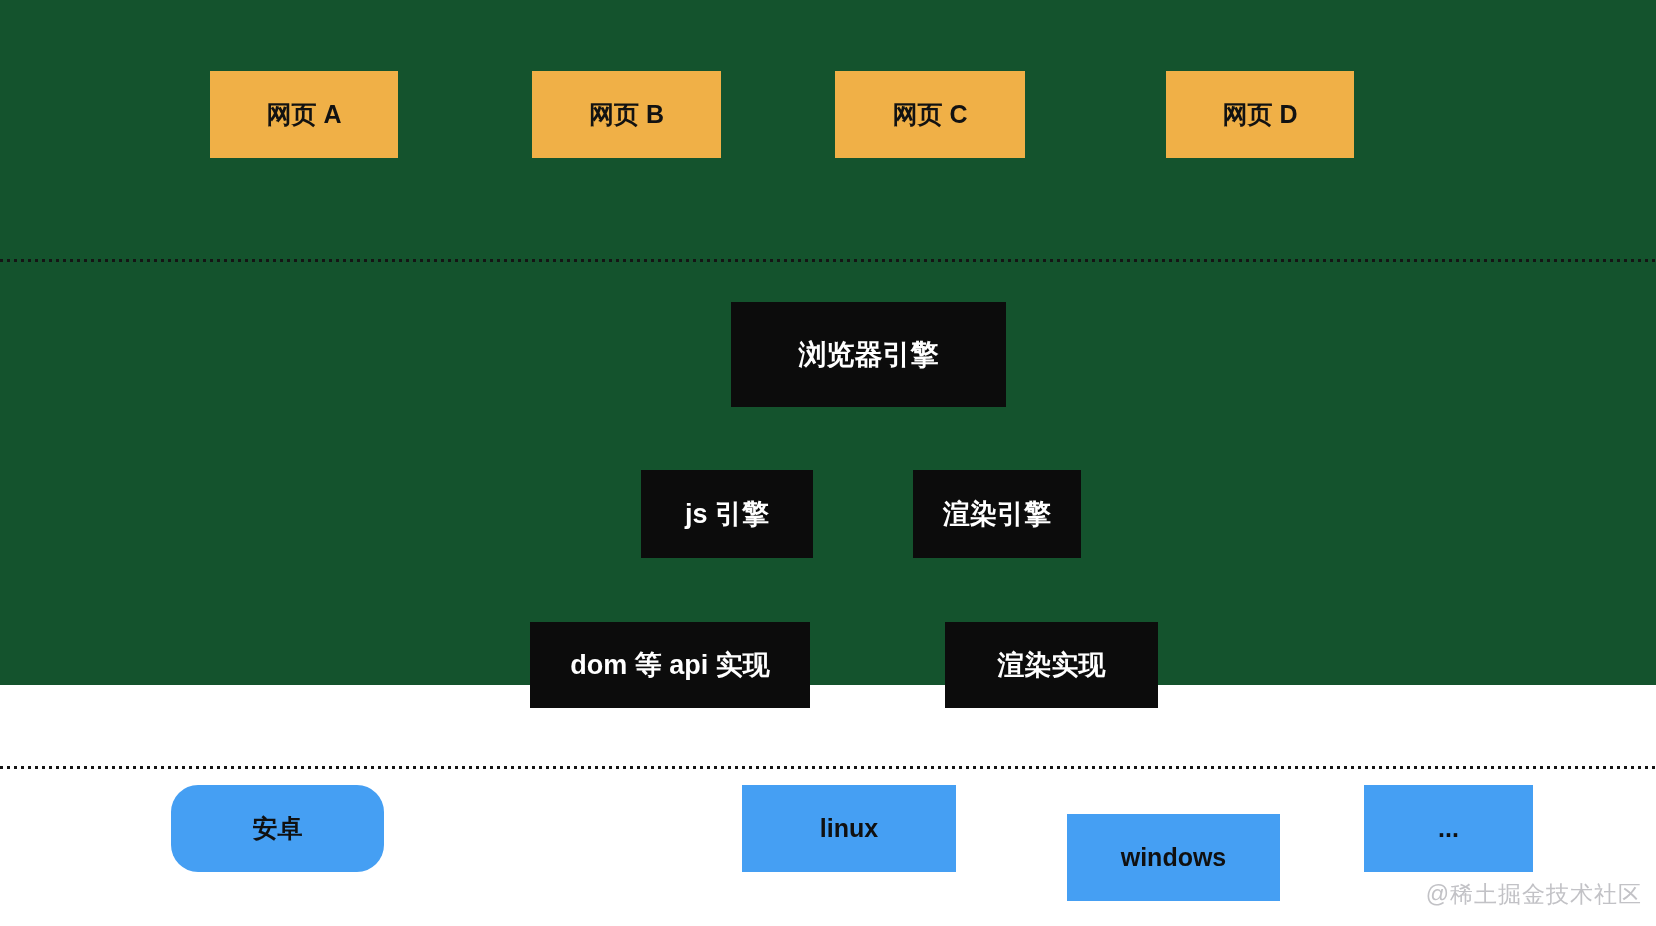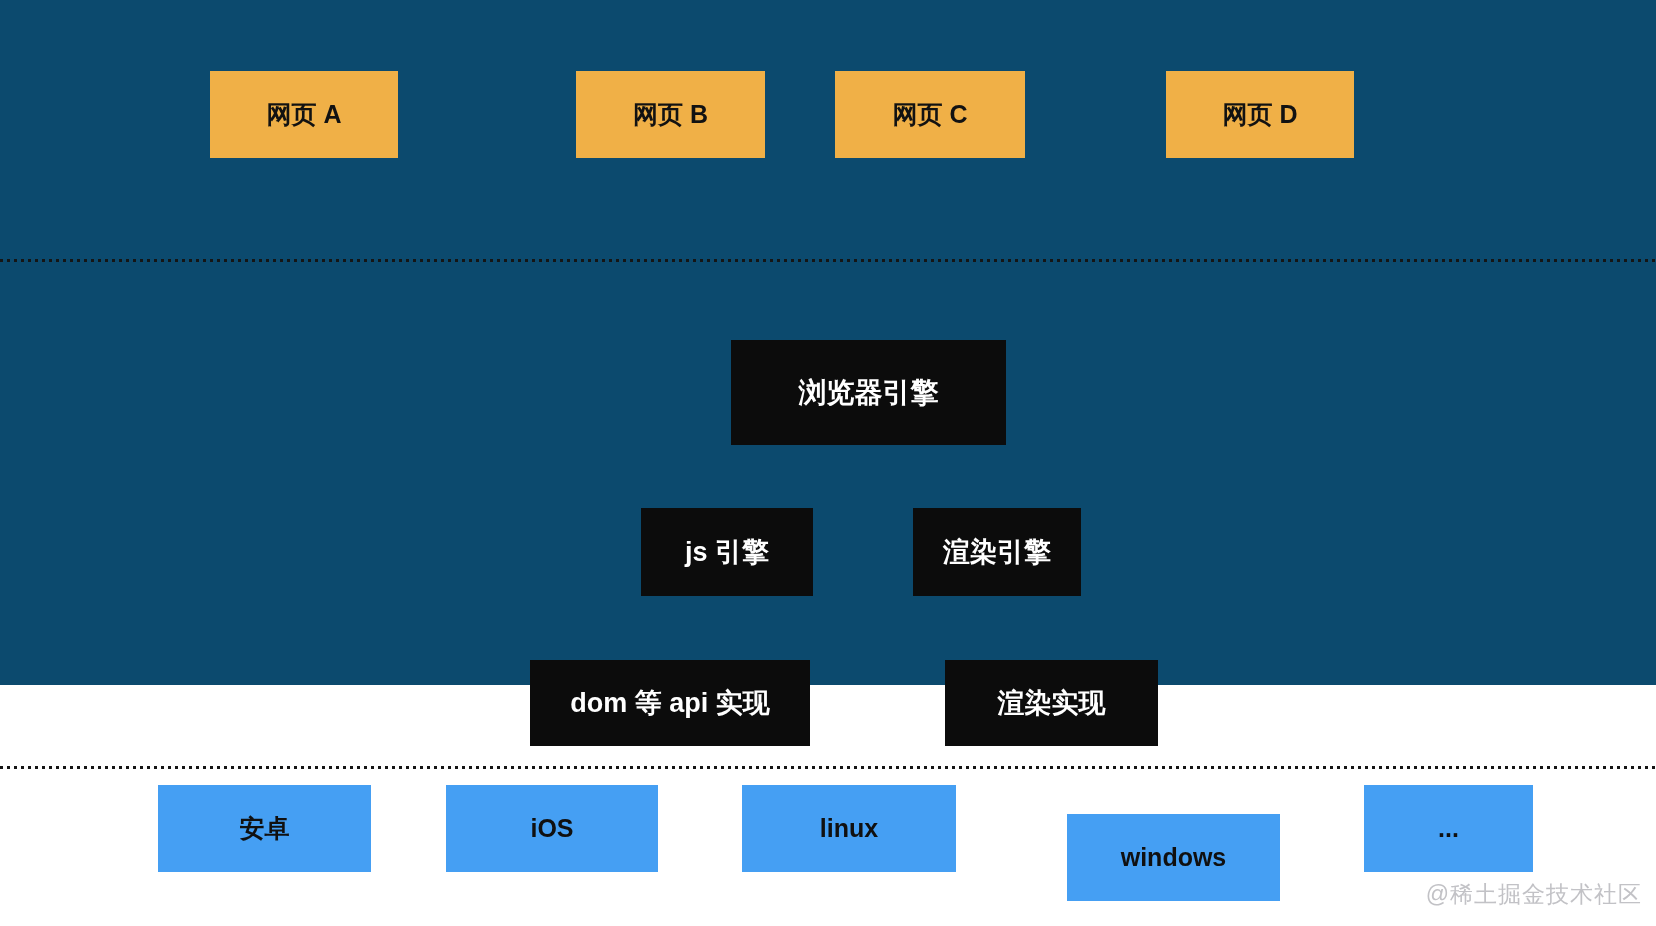--- a/index.html
+++ b/index.html
@@ -13,21 +13,21 @@
   html, body { margin: 0; padding: 0; }
   body {
     width: 1656px; height: 926px;
     background: #ffffff;
     font-family: "Liberation Sans", "DejaVu Sans", sans-serif;
     overflow: hidden;
   }
   .canvas {
     position: relative;
     width: 1656px; height: 685px;
-    background: #0c4a6e;
+    background: #14532d;
     text-align: right;
   }
   .box {
     position: absolute;
     display: flex;
     align-items: center;
     justify-content: center;
     font-weight: bold;
     white-space: nowrap;
   }
@@ -35,21 +35,20 @@
     background: var(--orange);
     color: #121212;
     font-size: 25px;
     height: 87px;
     top: 71px;
   }
   .engine-box {
     background: var(--black-box);
     color: #ffffff;
     font-size: 27px;
-    margin-top: 38px;
   }
   .platform-box {
     background: var(--blue);
     color: #101010;
     font-size: 25px;
     height: 87px;
     top: 785px;
   }
   .dotted-line {
     position: absolute;
@@ -71,37 +70,36 @@
     font-weight: normal;
     letter-spacing: 1px;
   }
 </style>
 </head>
 <body>
 
 <div class="canvas">
 
   <div class="box web-box" style="left:210px; width:188px;">网页 A</div>
-  <div class="box web-box" style="left:532px; width:189px;margin-left:44px;">网页 B</div>
+  <div class="box web-box" style="left:532px; width:189px;">网页 B</div>
   <div class="box web-box" style="left:835px; width:190px;">网页 C</div>
   <div class="box web-box" style="left:1166px; width:188px;">网页 D</div>
 
   <div class="dotted-line" style="top:259px;"></div>
 
   <div class="box engine-box" style="left:731px; top:302px; width:275px; height:105px; font-size:28px;">浏览器引擎</div>
 
   <div class="box engine-box" style="left:913px; top:470px; width:168px; height:88px;">渲染引擎</div>
   <div class="box engine-box" style="left:641px; top:470px; width:172px; height:88px;">js 引擎</div>
 
   <div class="box engine-box" style="left:530px; top:622px; width:280px; height:86px;">dom 等 api 实现</div>
   <div class="box engine-box" style="left:945px; top:622px; width:213px; height:86px;">渲染实现</div>
 
   <div class="dotted-line" style="top:766px;"></div>
 
-  <div class="box platform-box" style="left:158px; width:213px;">安卓</div>
-  <div class="box platform-box" style="left:446px; width:212px;">iOS</div>
+  <div class="box platform-box" style="left:171px; width:213px;border-radius:27px;">安卓</div>
   <div class="box platform-box" style="left:742px; width:214px;">linux</div>
   <div class="box platform-box" style="left:1067px; width:213px;margin-top:29px;">windows</div>
   <div class="box platform-box" style="left:1364px; width:169px;">...</div>
 
   <div class="watermark">@稀土掘金技术社区</div>
 
 </div>
 
 </body></html>

